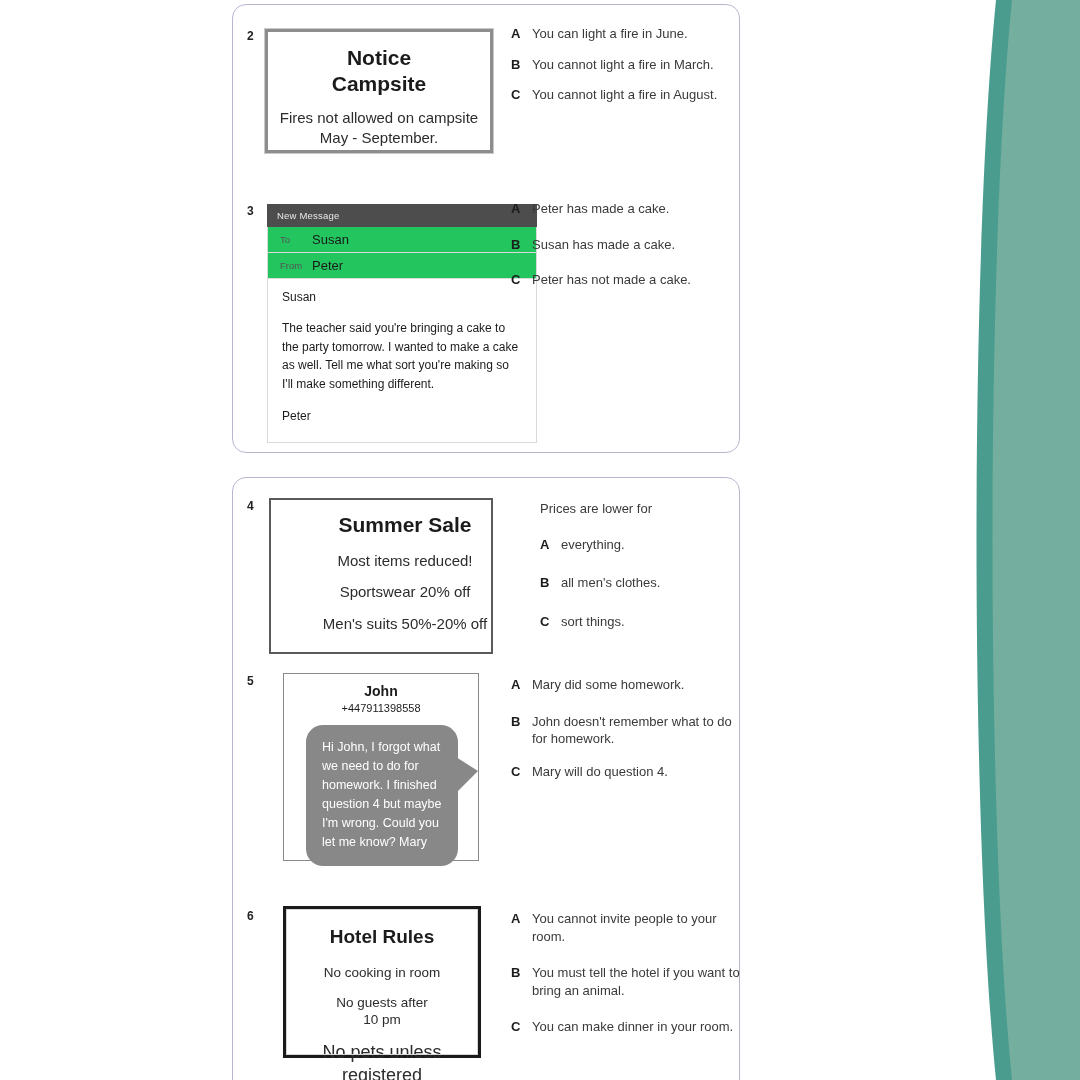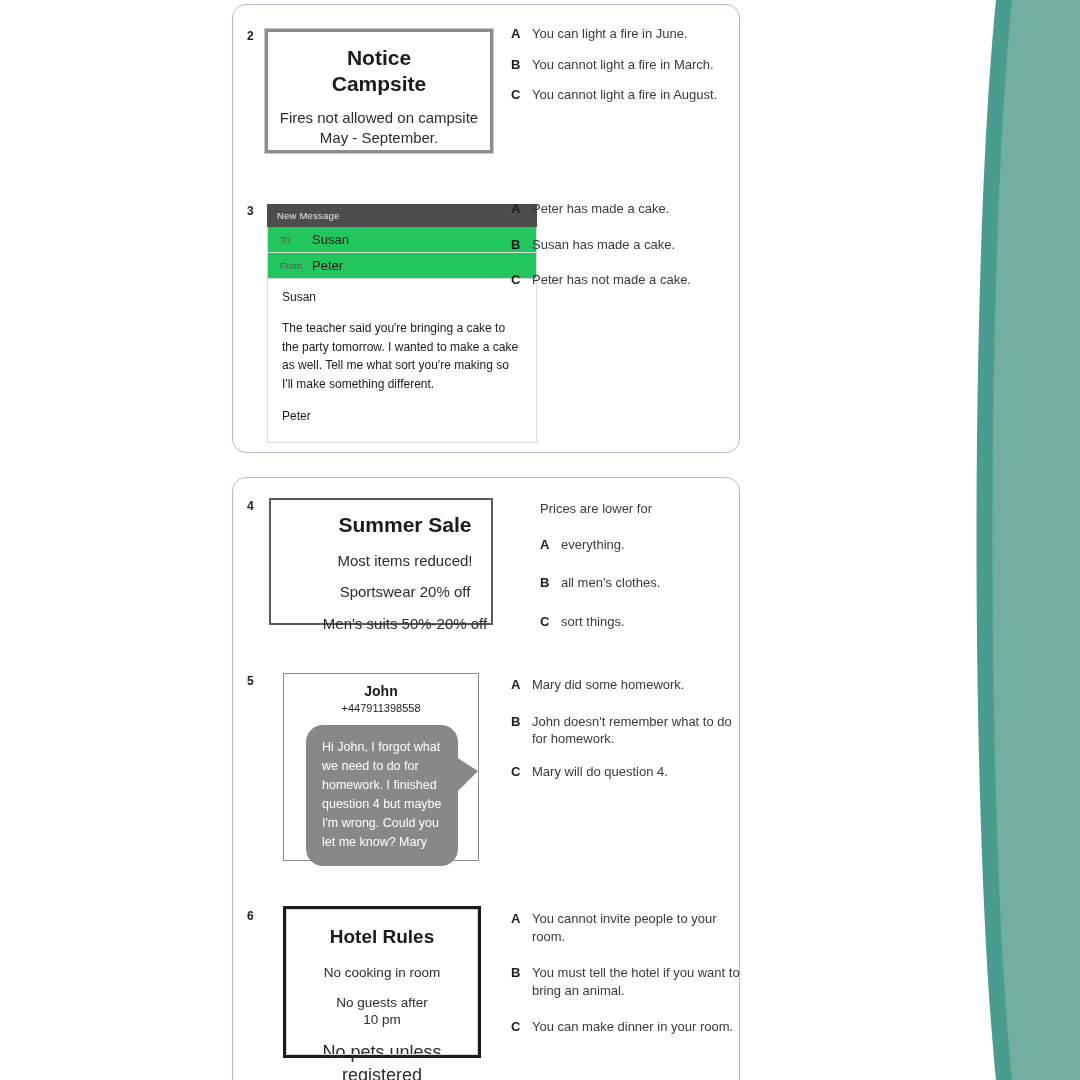--- a/index.html
+++ b/index.html
@@ -209,21 +209,21 @@
         </div>
       </div>
     </div>
   </div>
 
   <div class="panel" id="panel-2">
 
     <div class="question">
       <span class="qnum" style="top:22px;">4</span>
 
-      <div class="notice notice-thin" style="left:36px;top:20px;width:224px;height:127px;padding-top:12px;padding-left:48px;">
+      <div class="notice notice-thin" style="left:36px;top:20px;width:224px;height:156px;padding-top:12px;padding-left:48px;">
         <h3>Summer Sale</h3>
         <p style="margin-top:13px;">Most items reduced!</p>
         <p style="margin-top:12px;">Sportswear 20% off</p>
         <p style="margin-top:12px;">Men's suits 50%-20% off</p>
       </div>
 
       <div class="options" style="left:292px;top:22px;margin-left:15px;">
         <div class="opt-lead">Prices are lower for</div>
         <div class="option" style="margin-top:18px;">
           <span class="opt-letter">A</span>

